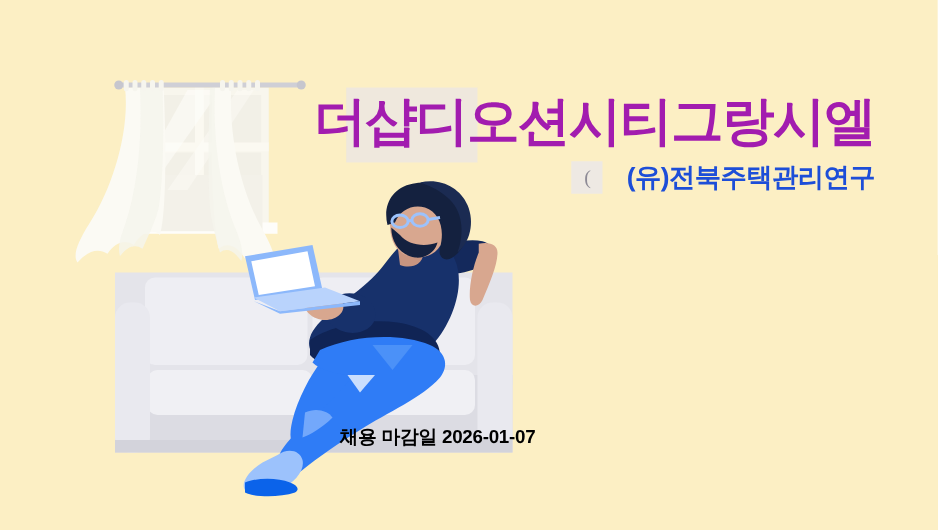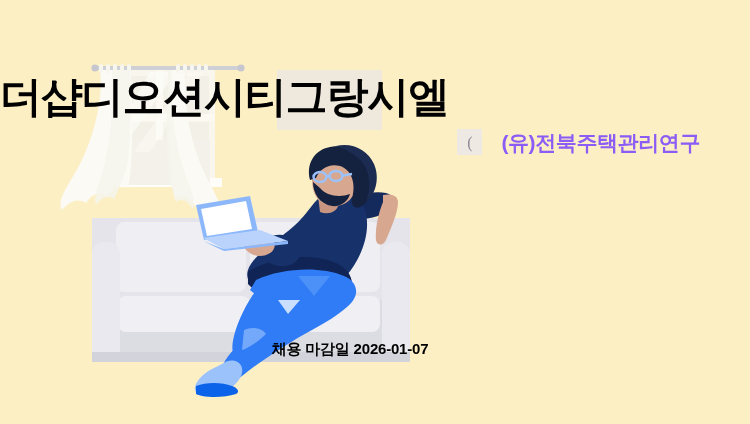--- a/index.html
+++ b/index.html
@@ -37,22 +37,22 @@
     left:277px; top:70px;
     width:105px; height:60px;
     background:#e6e4ec;
     opacity:.62;
   }
 
   #page-title{
     position:absolute;
     left:0; top:72px;
     width:700px;
-    text-align:left;
-    color:#000000;
+    text-align:right;
+    color:#a21caf;
     font-weight:bold;
     font-size:42px;
     line-height:1.18;
     letter-spacing:-1.2px;
     white-space:nowrap;
     font-family:"Liberation Sans","DejaVu Sans",sans-serif;
   }
 
   #sub-artifact{
     position:absolute;
@@ -70,21 +70,21 @@
     line-height:25px;
     text-align:center;
     font-family:"Liberation Serif","DejaVu Serif",serif;
   }
 
   #company-name{
     position:absolute;
     left:0; top:130px;
     width:700px;
     text-align:right;
-    color:#8b5cf6;
+    color:#1d4ed8;
     font-weight:bold;
     font-size:21px;
     line-height:25px;
     letter-spacing:-.4px;
     white-space:nowrap;
   }
 
   #deadline{
     position:absolute;
     left:0; top:340px;

